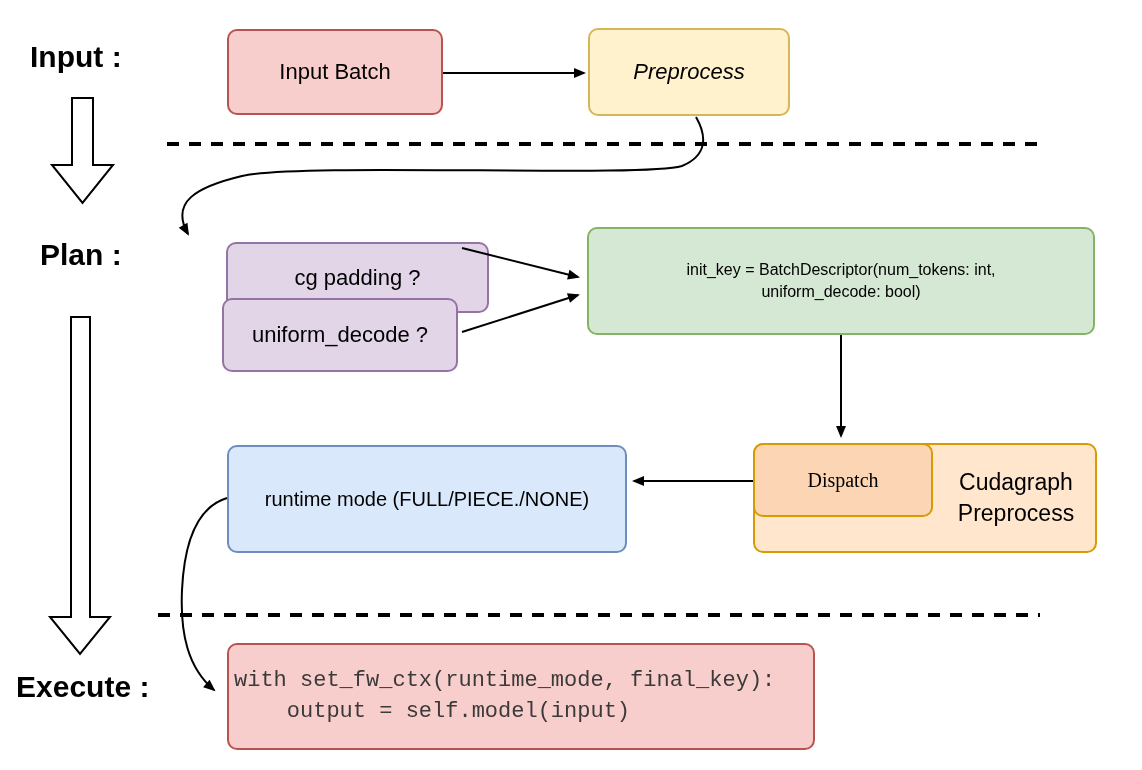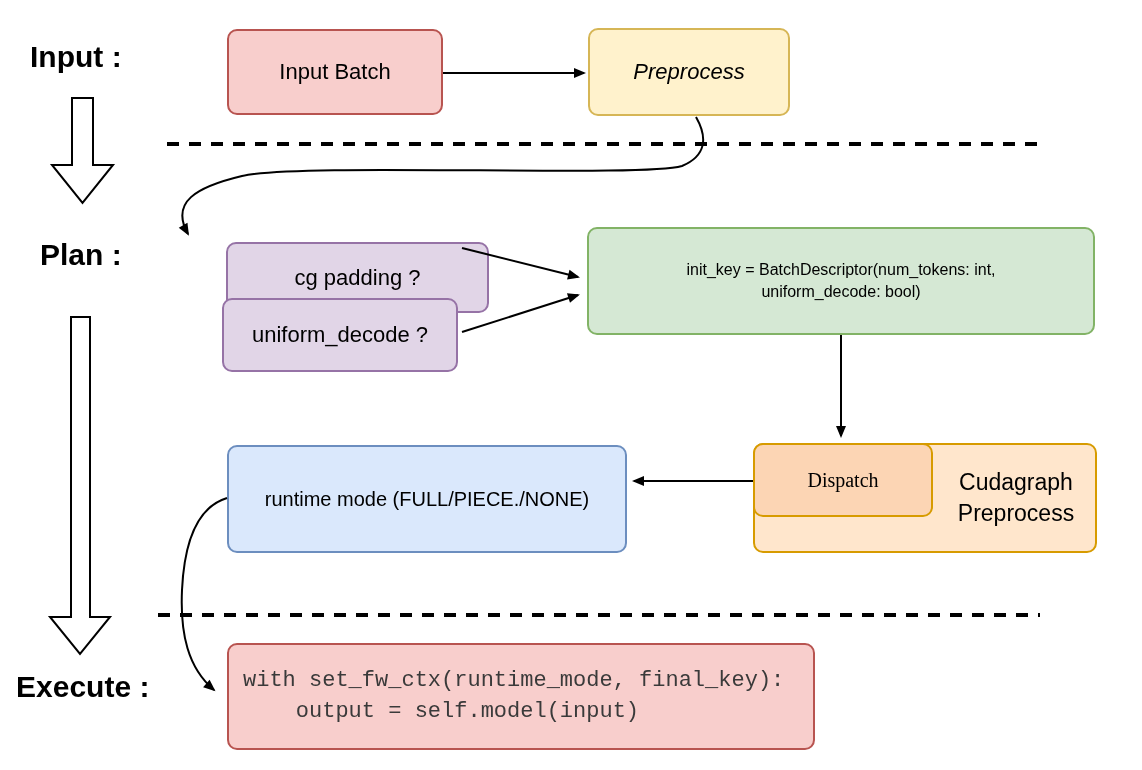--- a/index.html
+++ b/index.html
@@ -23,21 +23,21 @@
   .node-cudagraph{justify-content:flex-start;align-items:flex-start;}
   .cudagraph-label{
     position:absolute;left:180px;top:0;width:162px;height:100%;
     display:flex;flex-direction:column;align-items:center;justify-content:center;
     font-size:23px;line-height:1.35;
   }
   .node-code{
     font-family:"Liberation Mono",monospace;font-size:22px;color:#3a3a3a;
     align-items:flex-start;padding-left:5px;line-height:1.38;text-align:left;
   }
-  .node-code .ln{white-space:pre;margin-left:9px;}
+  .node-code .ln{white-space:pre;}
 </style>
 </head>
 <body>
 
 <div class="canvas">
 
   <svg class="overlay" viewBox="0 0 1142 770">
     <defs>
       <marker id="ah" markerUnits="userSpaceOnUse" markerWidth="14" markerHeight="12" refX="11" refY="6" orient="auto">
         <path d="M1,1 L13,6 L1,11 Z" fill="#000"></path>

